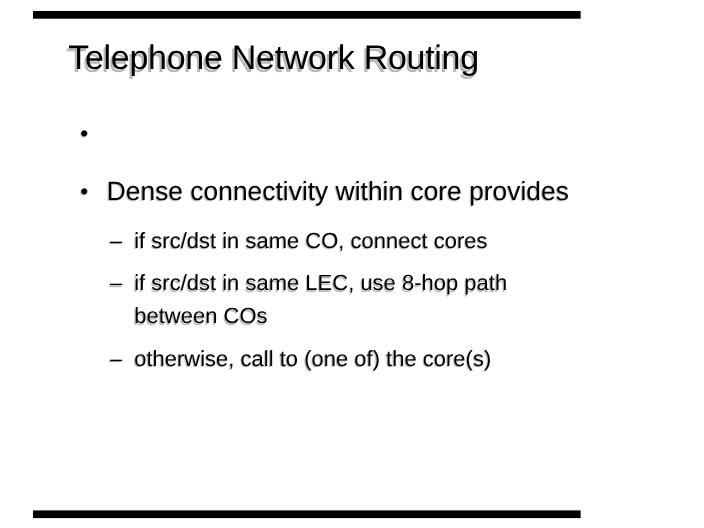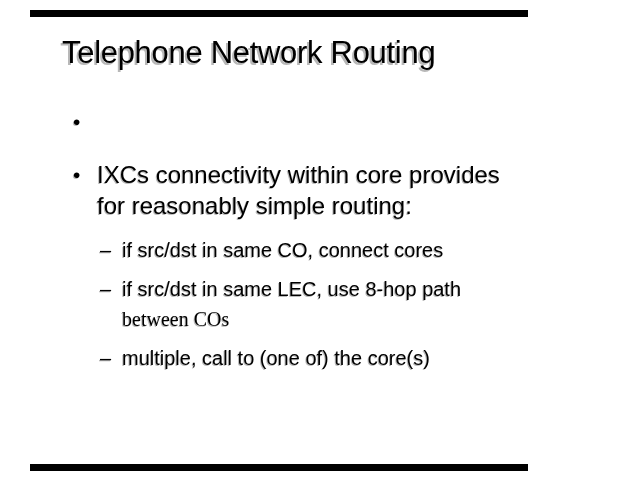--- a/index.html
+++ b/index.html
@@ -81,44 +81,43 @@
 
   <div class="content">
 
     <div class="item l1">
       <span class="marker">•</span>
     </div>
 
     <div class="item l1 gap-b2">
       <span class="marker">•</span>
       <span class="lines">
-        <span class="line">IXCs connectivity within core provides</span>
-        <span class="line" style="display:block;">for reasonably simple routing:</span>
+        <span class="line">Dense connectivity within core provides</span>
       </span>
     </div>
 
     <div class="item l2 gap-s1">
       <span class="marker">–</span>
       <span class="lines">
         <span class="line">if src/dst in same CO, connect cores</span>
       </span>
     </div>
 
     <div class="item l2 gap-s2">
       <span class="marker">–</span>
       <span class="lines">
         <span class="line">if src/dst in same LEC, use 8-hop path</span>
-        <span class="line" style="display:block;font-family:Liberation Serif, serif;">between COs</span>
+        <span class="line" style="display:block;">between COs</span>
       </span>
     </div>
 
     <div class="item l2 gap-s3">
       <span class="marker">–</span>
       <span class="lines">
-        <span class="line">multiple, call to (one of) the core(s)</span>
+        <span class="line">otherwise, call to (one of) the core(s)</span>
       </span>
     </div>
 
   </div>
 
   <div class="rule-bar bottom"></div>
 
 </div>
 
 </body></html>

